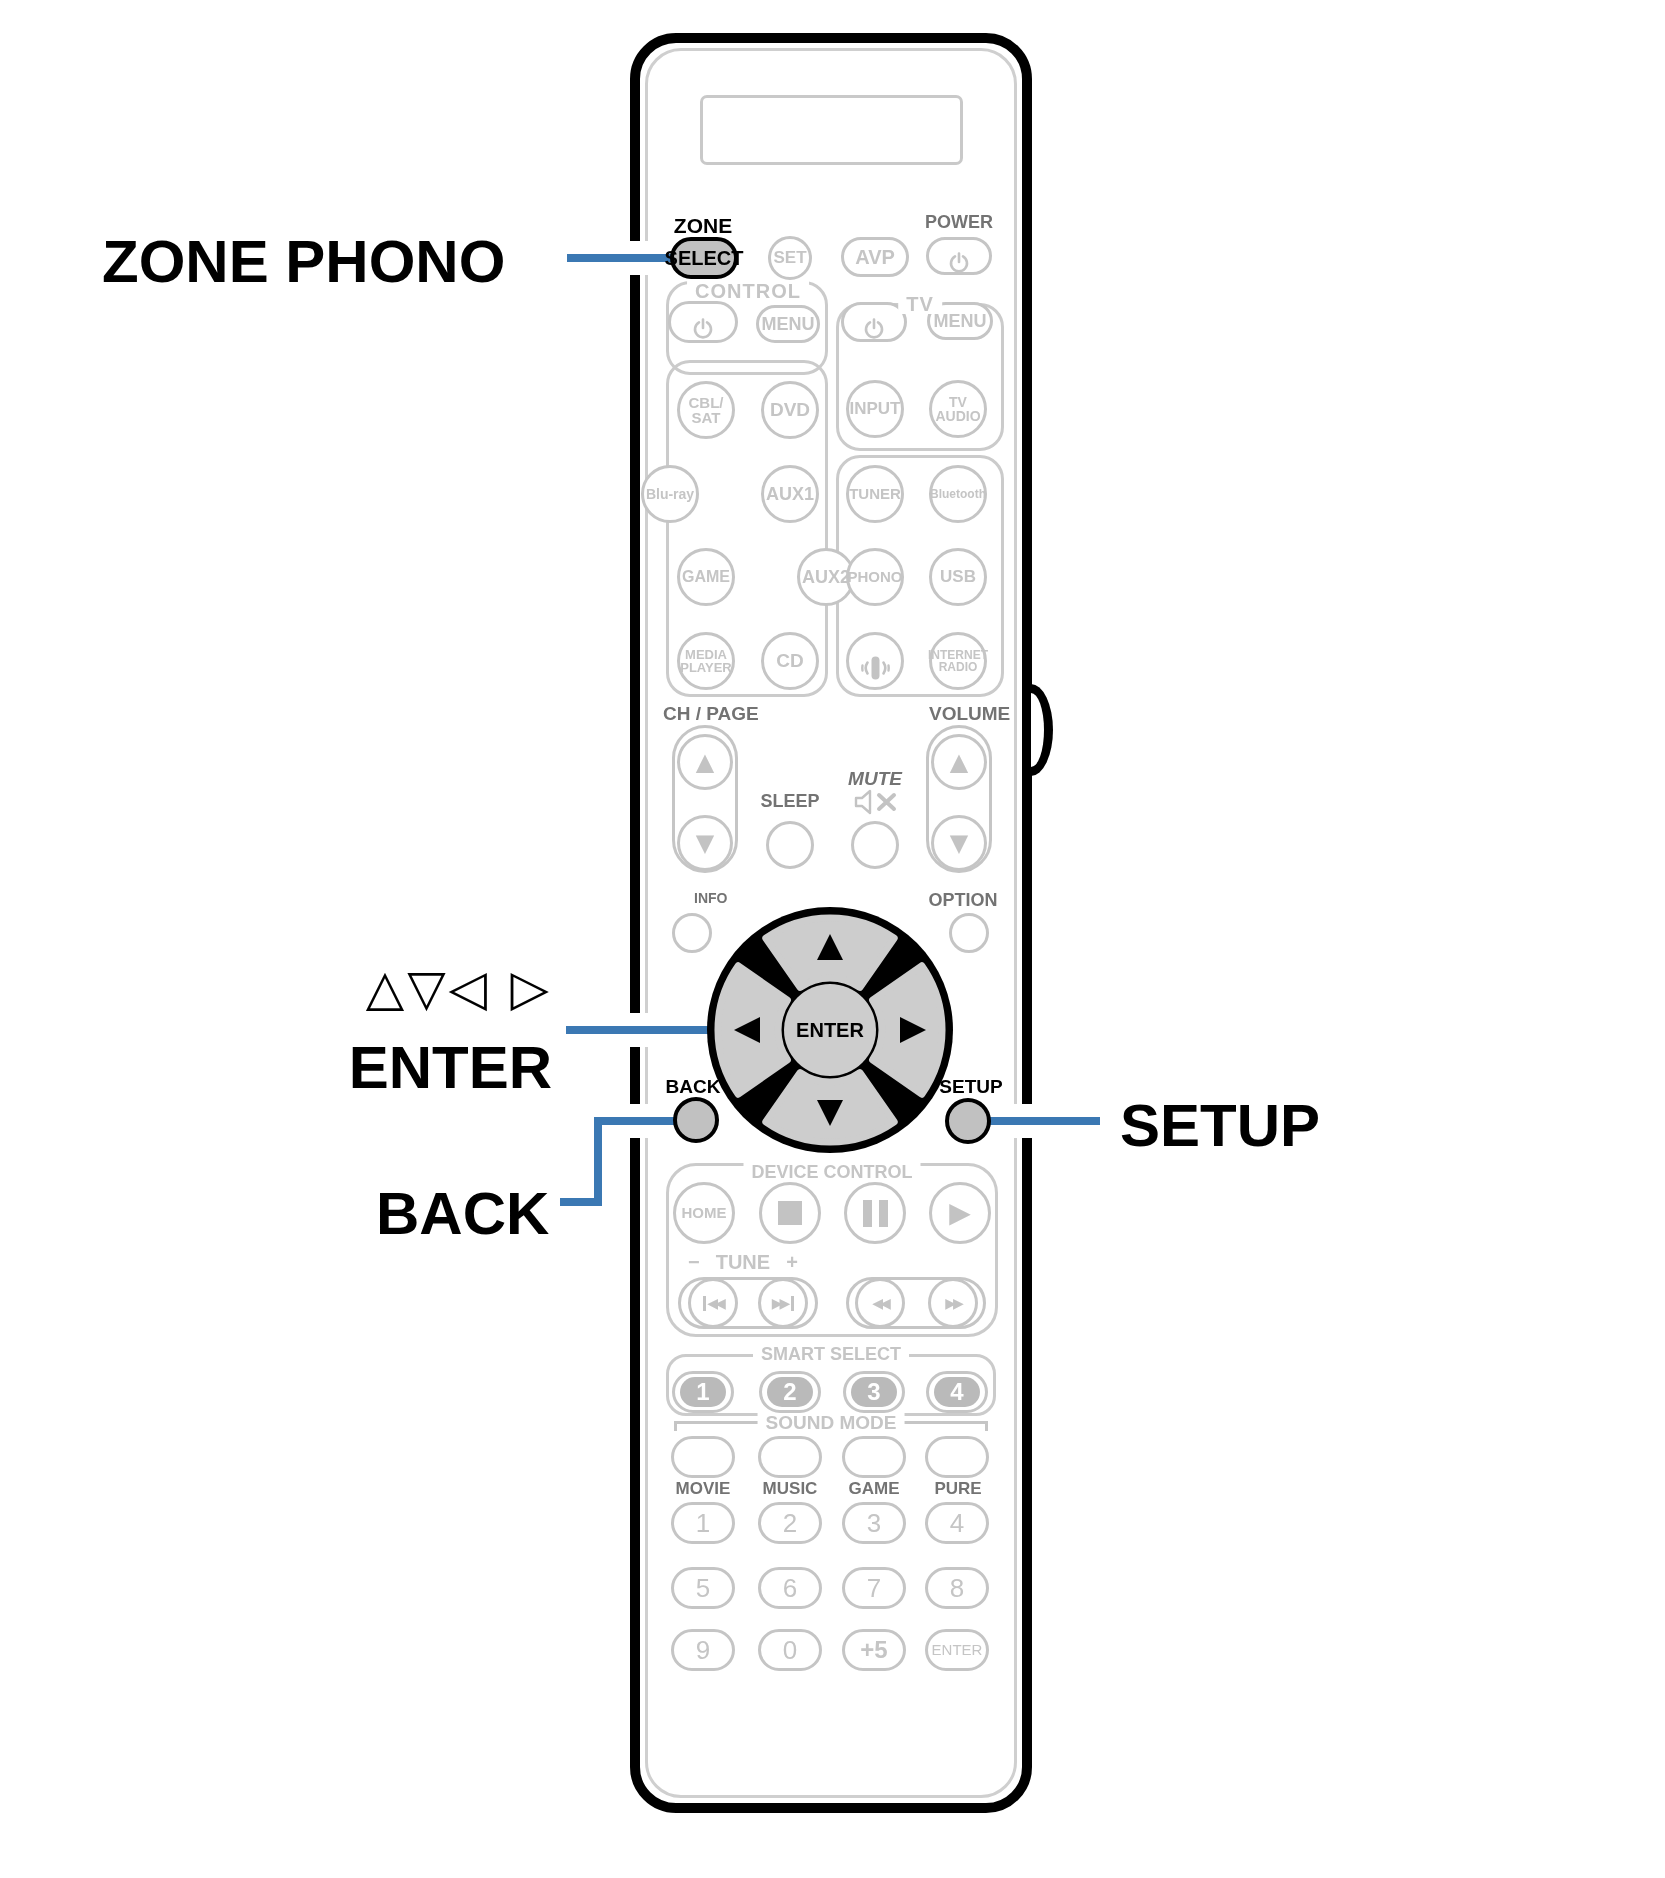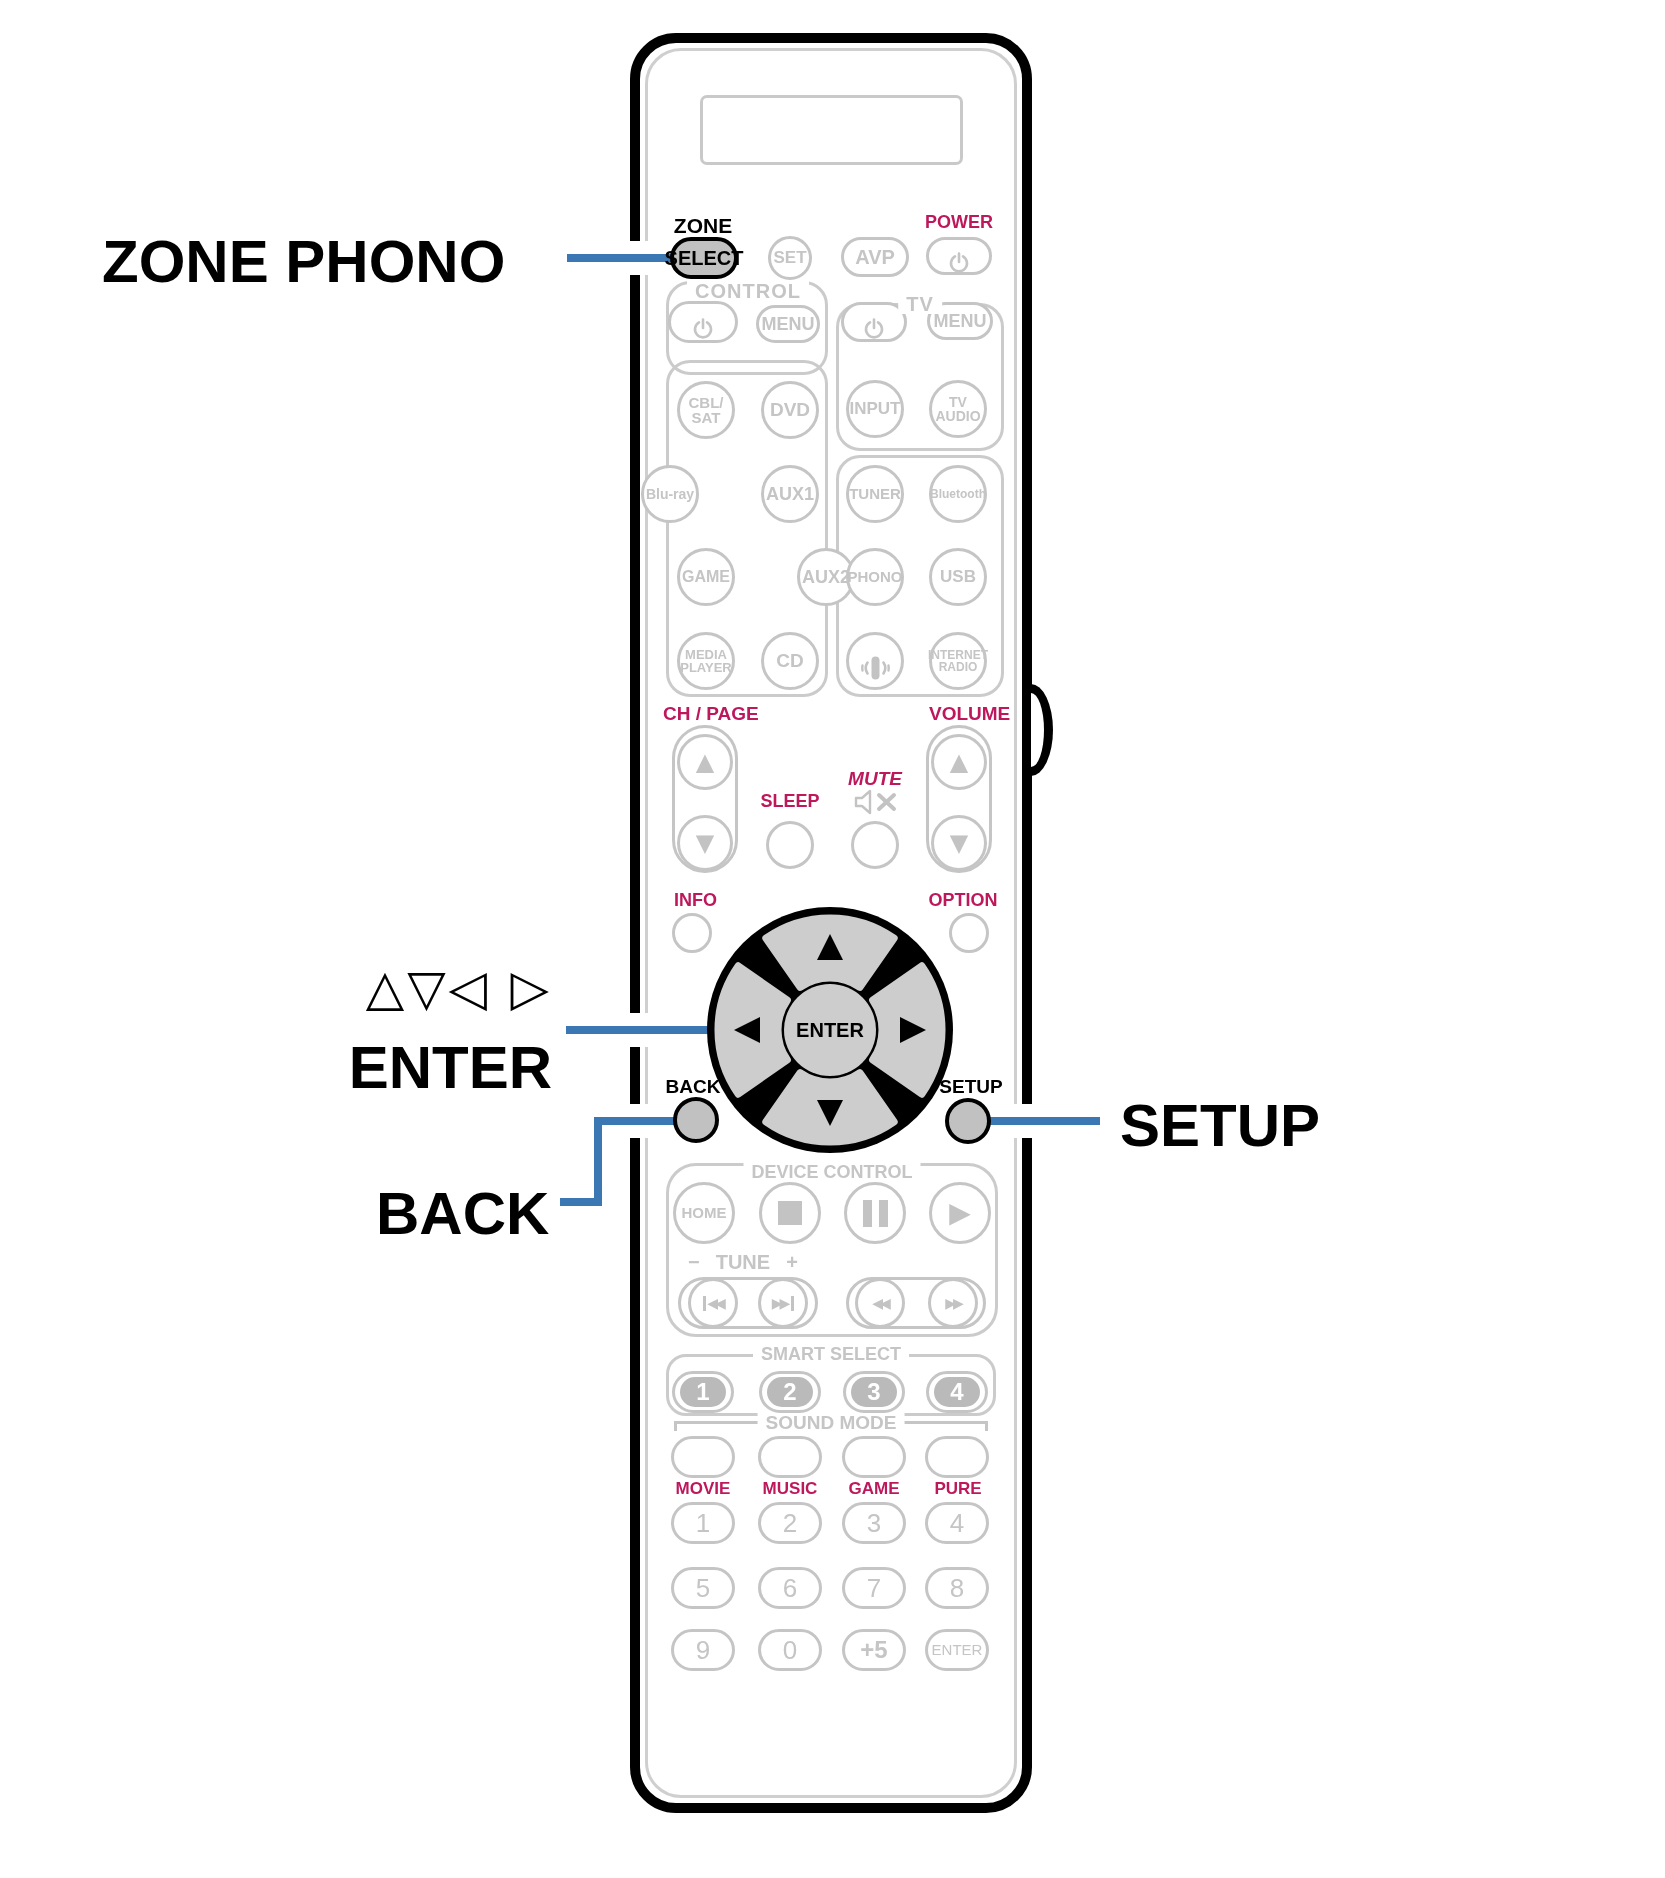--- a/index.html
+++ b/index.html
@@ -1,19 +1,19 @@
 <!DOCTYPE html>
 <html><head>
 <meta charset="utf-8">
 <style>
   html,body{margin:0;padding:0;background:#fff;}
   #stage{position:relative;width:1665px;height:1878px;background:#fff;overflow:hidden;
          font-family:"Liberation Sans",sans-serif;}
   .abs{position:absolute;}
-  .lbl{position:absolute;font-weight:bold;color:#be185d;white-space:pre;line-height:1;}
+  .lbl{position:absolute;font-weight:bold;color:#737373;white-space:pre;line-height:1;}
   .blk{color:#000;}
   .ctr{transform:translateX(-50%);}
   .btn{position:absolute;box-sizing:border-box;border:3px solid #c5c5c5;color:#c5c5c5;
        font-weight:bold;display:flex;align-items:center;justify-content:center;
        text-align:center;white-space:pre-line;line-height:1.02;background:#fff;}
   .circ{border-radius:50%;}
   .pill{border-radius:999px;}
   .hl{background:#c1c1c1;border:4px solid #000;color:#000;z-index:7;}
   .grp{position:absolute;box-sizing:border-box;border:3px solid #cbcbcb;border-radius:24px;}
   .grp-lbl{position:absolute;color:#c5c5c5;font-weight:bold;background:#fff;
@@ -132,21 +132,21 @@
 
   <div class="lbl ctr" style="left:875px;top:769px;font-size:19px;font-style:italic;">MUTE</div>
   <div class="abs" style="left:853px;top:789px;">
     <svg width="44" height="26" viewBox="0 0 44 26">
       <path d="M3,9 h6 l8,-7 v22 l-8,-7 h-6 z" stroke="#c3c3c3" stroke-width="2.4" fill="none" stroke-linejoin="round"></path>
       <path d="M26,6 L41,20 M41,6 L26,20" stroke="#c3c3c3" stroke-width="4" stroke-linecap="round"></path>
     </svg>
   </div>
   <div class="btn circ" style="left:851px;top:821px;width:48px;height:48px;"></div>
 
-  <div class="lbl" style="left:674px;top:891px;font-size:18px;">INFO</div>
+  <div class="lbl" style="left:694px;top:891px;font-size:14px;">INFO</div>
   <div class="btn circ" style="left:672px;top:913px;width:40px;height:40px;"></div>
   <div class="lbl ctr" style="left:963px;top:891px;font-size:18px;">OPTION</div>
   <div class="btn circ" style="left:949px;top:913px;width:40px;height:40px;"></div>
 
   <svg class="abs" style="left:707px;top:907px;z-index:6;" width="246" height="246" viewBox="0 0 246 246">
     <circle cx="123" cy="123" r="123" fill="#000"></circle>
     <path fill="#cdcdcd" stroke="#cdcdcd" stroke-width="7" stroke-linejoin="round" d="M58.8,31.2 A112,112 0 0 1 187.2,31.2 L152.8,80.4 A52,52 0 0 0 93.2,80.4 Z"></path>
     <path fill="#cdcdcd" stroke="#cdcdcd" stroke-width="7" stroke-linejoin="round" d="M214.8,58.8 A112,112 0 0 1 214.8,187.2 L165.6,152.8 A52,52 0 0 0 165.6,93.2 Z"></path>
     <path fill="#cdcdcd" stroke="#cdcdcd" stroke-width="7" stroke-linejoin="round" d="M187.2,214.8 A112,112 0 0 1 58.8,214.8 L93.2,165.6 A52,52 0 0 0 152.8,165.6 Z"></path>
     <path fill="#cdcdcd" stroke="#cdcdcd" stroke-width="7" stroke-linejoin="round" d="M31.2,187.2 A112,112 0 0 1 31.2,58.8 L80.4,93.2 A52,52 0 0 0 80.4,152.8 Z"></path>

